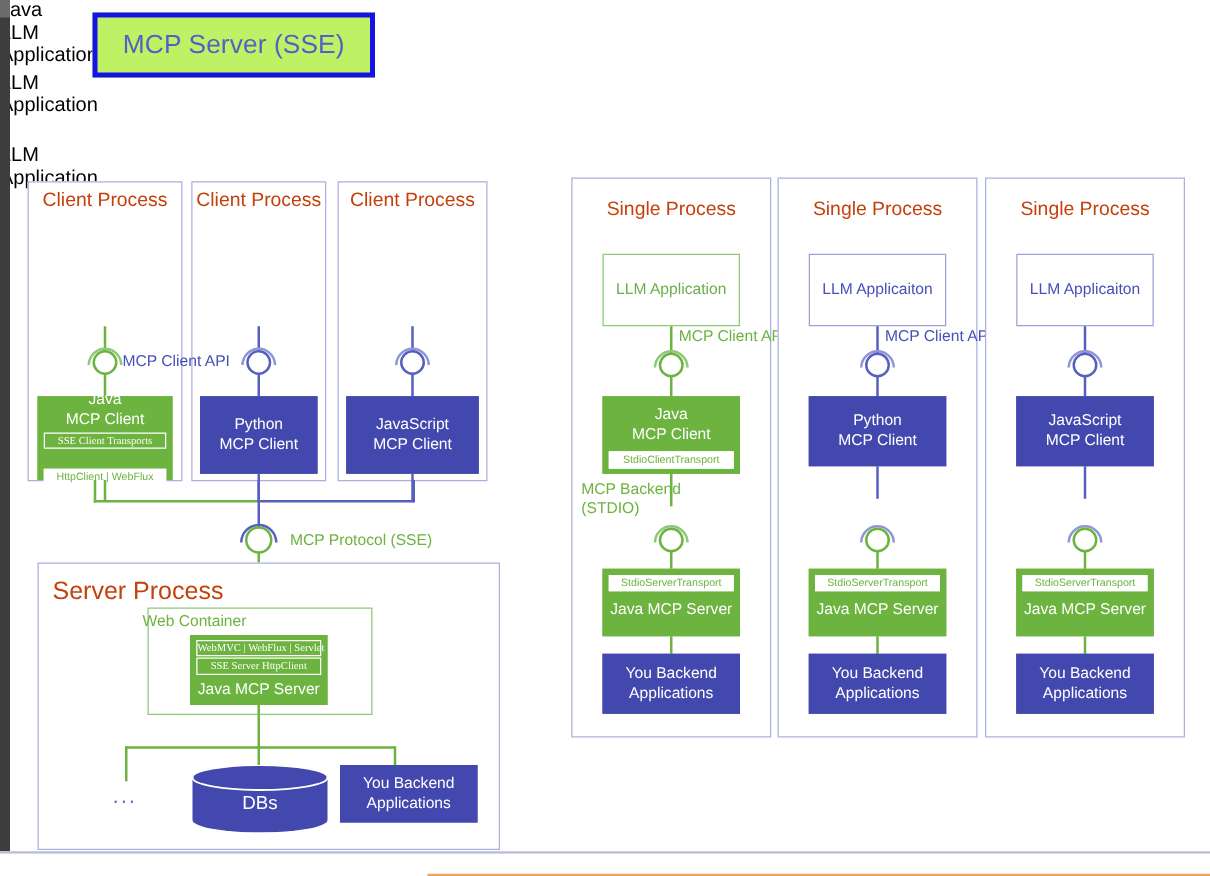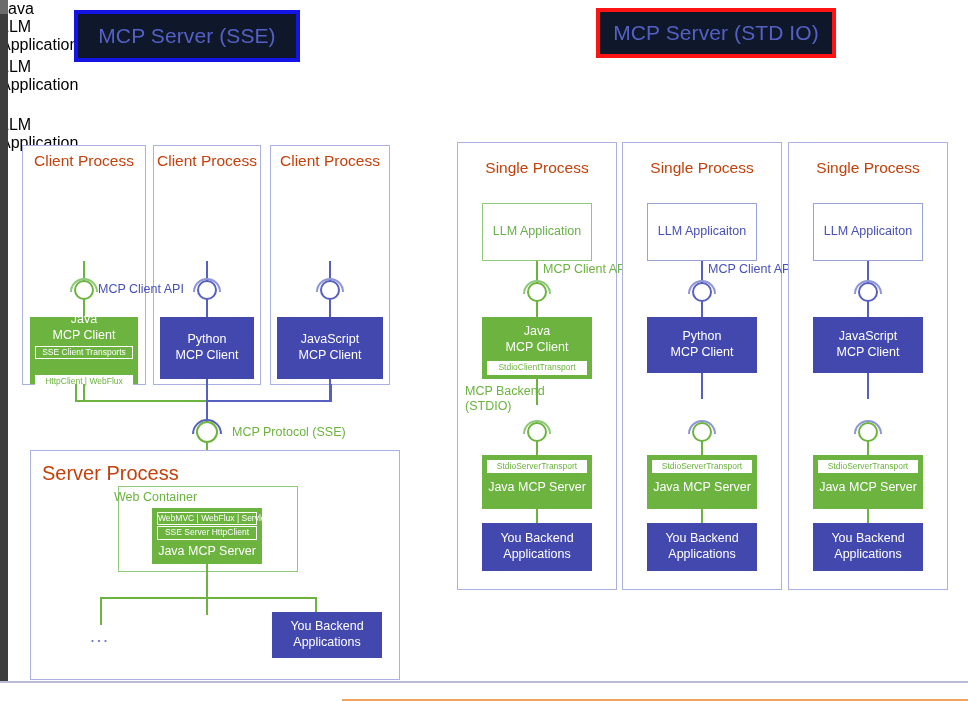--- a/index.html
+++ b/index.html
@@ -33,21 +33,21 @@
     background: #ffffff;
   }
   .edge-bottom-orange {
     position: absolute; left: 342px; top: 699px; width: 626px; height: 2px;
     background: #f0a35e;
   }
   
   .title-box {
     position: absolute;
     display: flex; align-items: center; justify-content: center;
-    background: #0f172a;
+    background: #bef264;
     box-sizing: border-box;
   }
   .title-box span {
     color: #5560c4;
     font-size: 21px;
     letter-spacing: .1px;
     white-space: nowrap;
   }
   #title-sse   { left: 74px;  top: 10px; width: 226px; height: 52px; border: 4px solid #1414e6; }
   #title-stdio { left: 596px; top: 8px;  width: 240px; height: 50px; border: 4px solid #fc1414; }
@@ -99,21 +99,21 @@
     border: 1px solid #4348ae;
   }
   .sub-strip {
     box-sizing: border-box;
     width: calc(100% - 8px);
     text-align: center;
     font-size: 8.5px;
     line-height: 1.35;
     white-space: nowrap;
   }
-  .sub-strip.on-green  { background: #6cb33f; color: #ffffff; border: 1px solid #ffffff; }
+  .sub-strip.on-green  { background: #6cb33f; color: #ffffff; border: 1px solid #ffffff; font-family: Liberation Serif, serif; }
   .sub-strip.on-white  { background: #ffffff; color: #6cb33f; border: 1px solid #ffffff; }
 
   
   .line {
     position: absolute;
   }
   .line.green { background: #6cb33f; }
   .line.blue  { background: #5860bf; }
 
   .socket { position: absolute; }
@@ -148,23 +148,20 @@
 <div id="root">
 
   <div class="edge-left"></div>
   <div class="edge-left-top"></div>
   <div class="edge-bottom-rule"></div>
   <div class="edge-bottom-fill"></div>
   <div class="edge-bottom-orange"></div>
 
   <div class="title-box" id="title-sse">
     <span>MCP Server (SSE)</span>
-  </div>
-  <div class="title-box" id="title-stdio">
-    <span>MCP Server (STD IO)</span>
   </div>
 
   <div id="sse-layer">
       <div class="panel" style="left: 22px; top: 145px; width: 124px; height: 240px;"></div>
       <div class="panel-title" style="left: 84px; top: 152px; transform: translateX(-50%);">Client Process</div>
       <div style="left: 30px; top: 203px; width: 108px; height: 58px;">
         <div>Java</div>
         <div>LLM Application</div>
       </div>
       <div class="line green" style="left: 83px; top: 261px; width: 2px; height: 26px;"></div>
@@ -233,20 +230,24 @@
         <div class="sub-strip on-green" style="margin-bottom: 1px;">WebMVC | WebFlux | Servlet</div>
         <div class="sub-strip on-green" style="margin-bottom: 1px;">SSE Server HttpClient</div>
         <div style="margin-top: 3px; font-size: 12.5px;">Java MCP Server</div>
       </div>
       <div class="line green" style="left: 206px; top: 564px; width: 2px; height: 34px;"></div>
       <div class="line green" style="left: 100px; top: 597px; width: 216px; height: 2px;"></div>
       <div class="line green" style="left: 100px; top: 597px; width: 2px; height: 28px;"></div>
       <div class="line green" style="left: 206px; top: 597px; width: 2px; height: 18px;"></div>
       <div class="line green" style="left: 315px; top: 597px; width: 2px; height: 18px;"></div>
       <div class="dots" style="left: 90px; top: 626px;">...</div>
+      <div class="cyl" style="left: 152px; top: 612px; width: 112px; height: 54px;"><svg width="112" height="54">
+          <path d="M2 10 L2 44 A54 10 0 0 0 110 44 L110 10 Z" fill="#4348ae"></path>
+          <ellipse cx="56" cy="10" rx="54" ry="10" fill="#4348ae" stroke="#ffffff" stroke-width="1.5"></ellipse>
+        </svg><div class="cyl-label" style="top: 22px;">DBs</div></div>
       <div class="box box-fill-blue" style="left: 272px; top: 612px; width: 110px; height: 46px;">
         <div>You Backend</div>
         <div>Applications</div>
       </div>
     </div>
   <div id="stdio-layer">
       <div class="panel" style="left: 457px; top: 142px; width: 160px; height: 448px;"></div>
       <div class="panel-title" style="left: 537px; top: 159px; transform: translateX(-50%);">Single Process</div>
       <div class="box box-outline-green" style="left: 482px; top: 203px; width: 110px; height: 58px;">
         <div>LLM Application</div>

